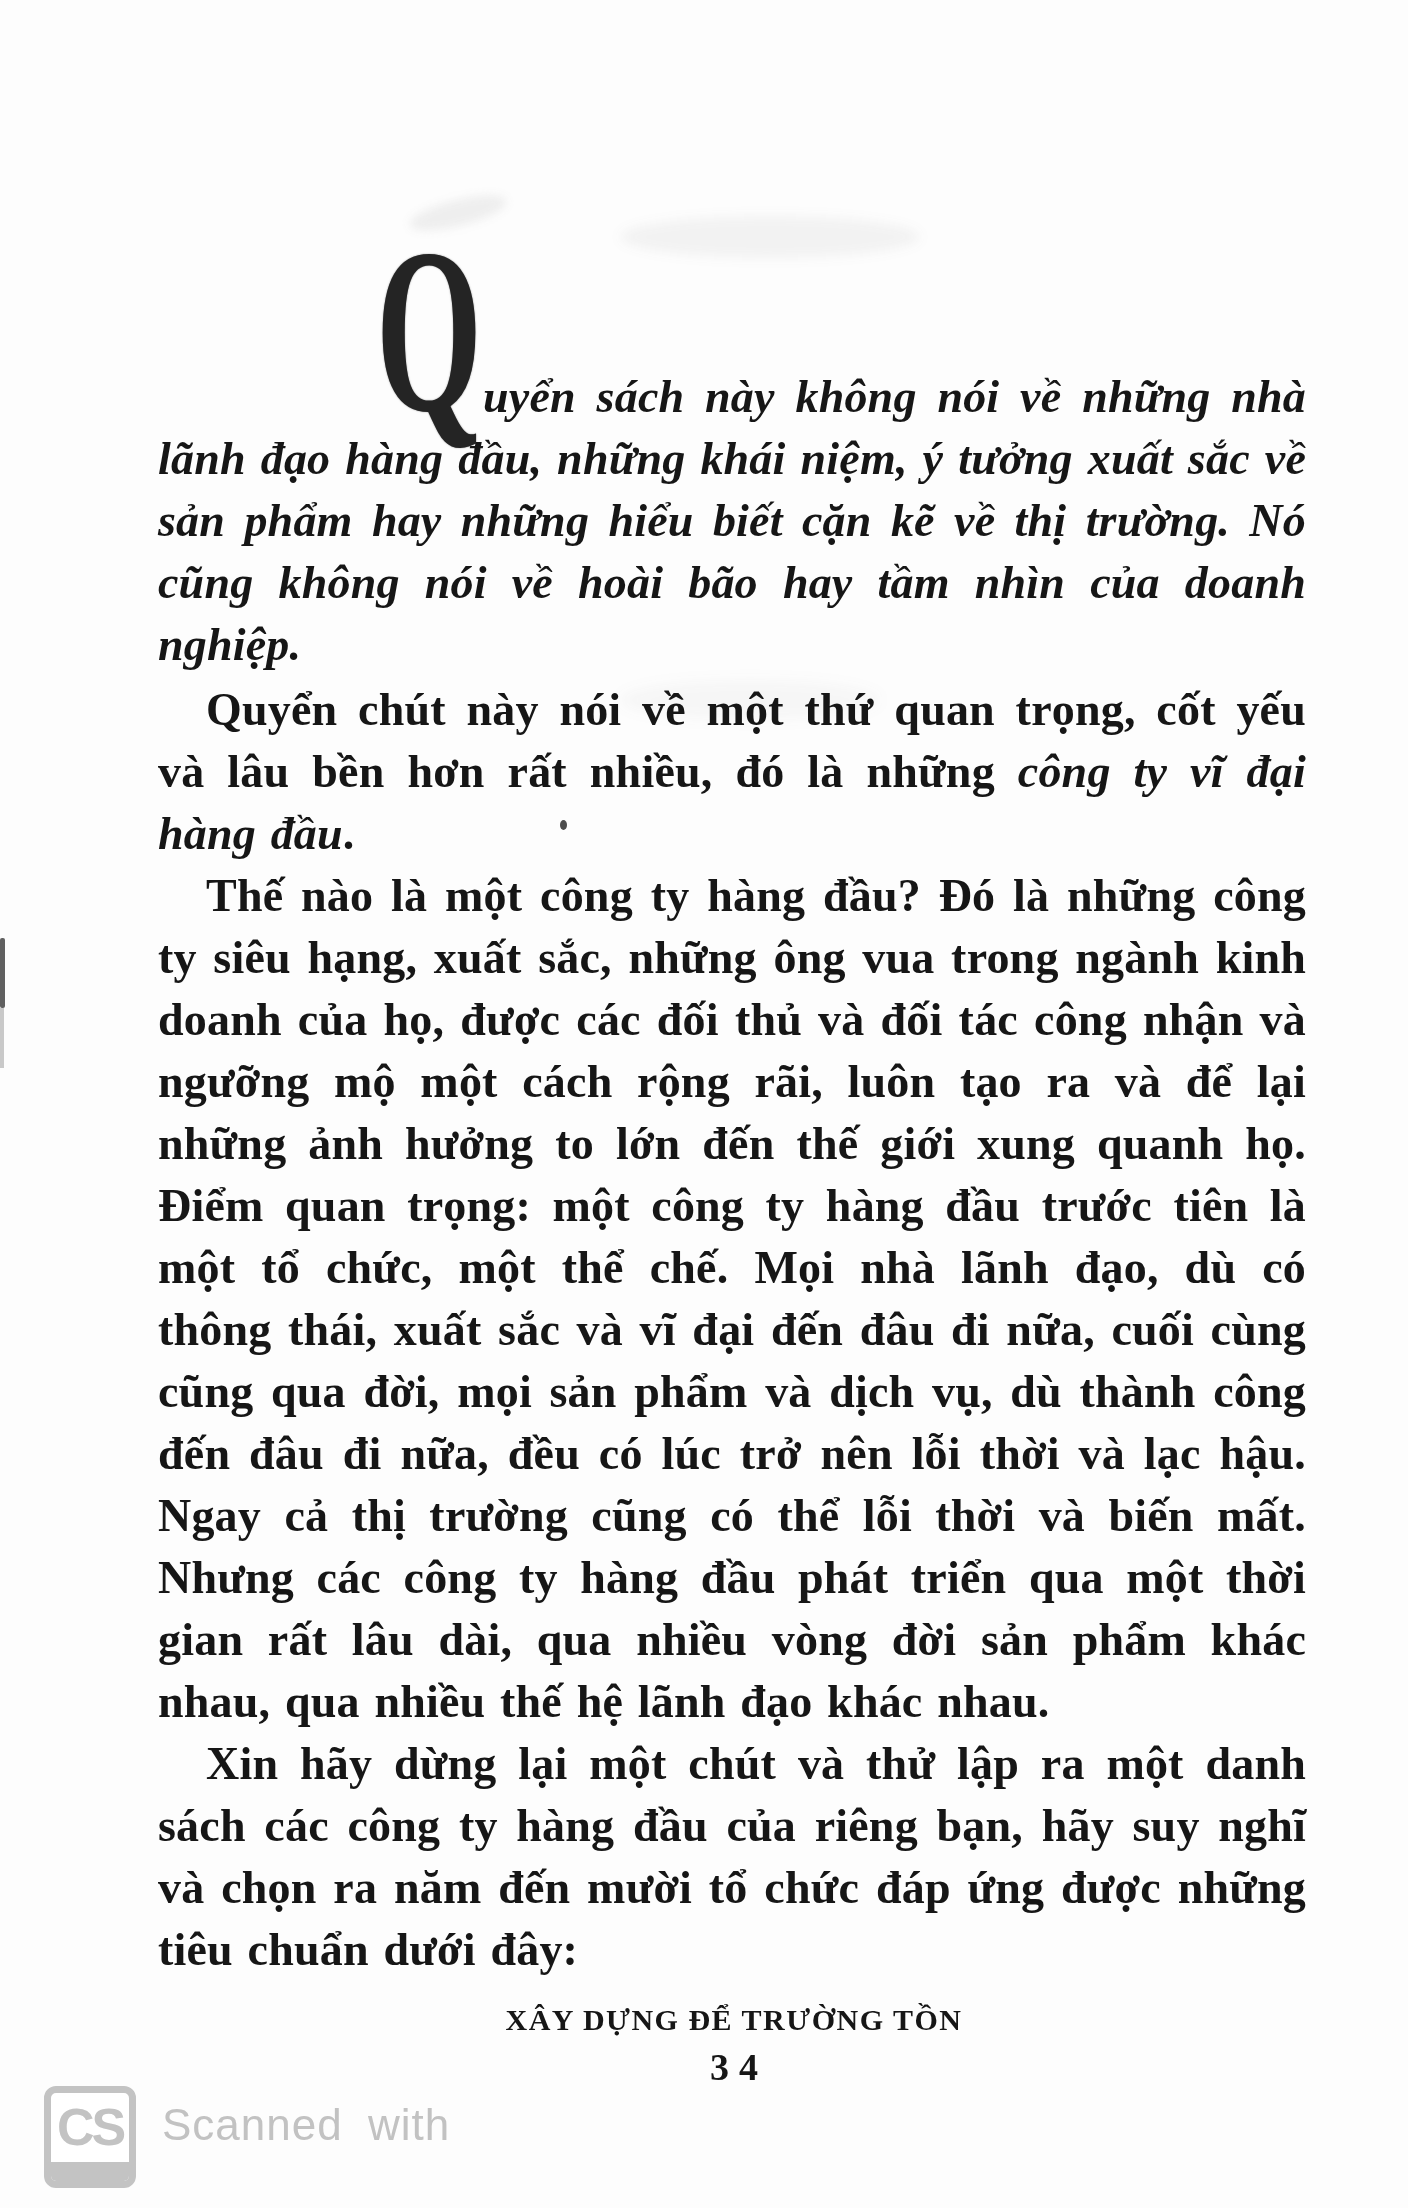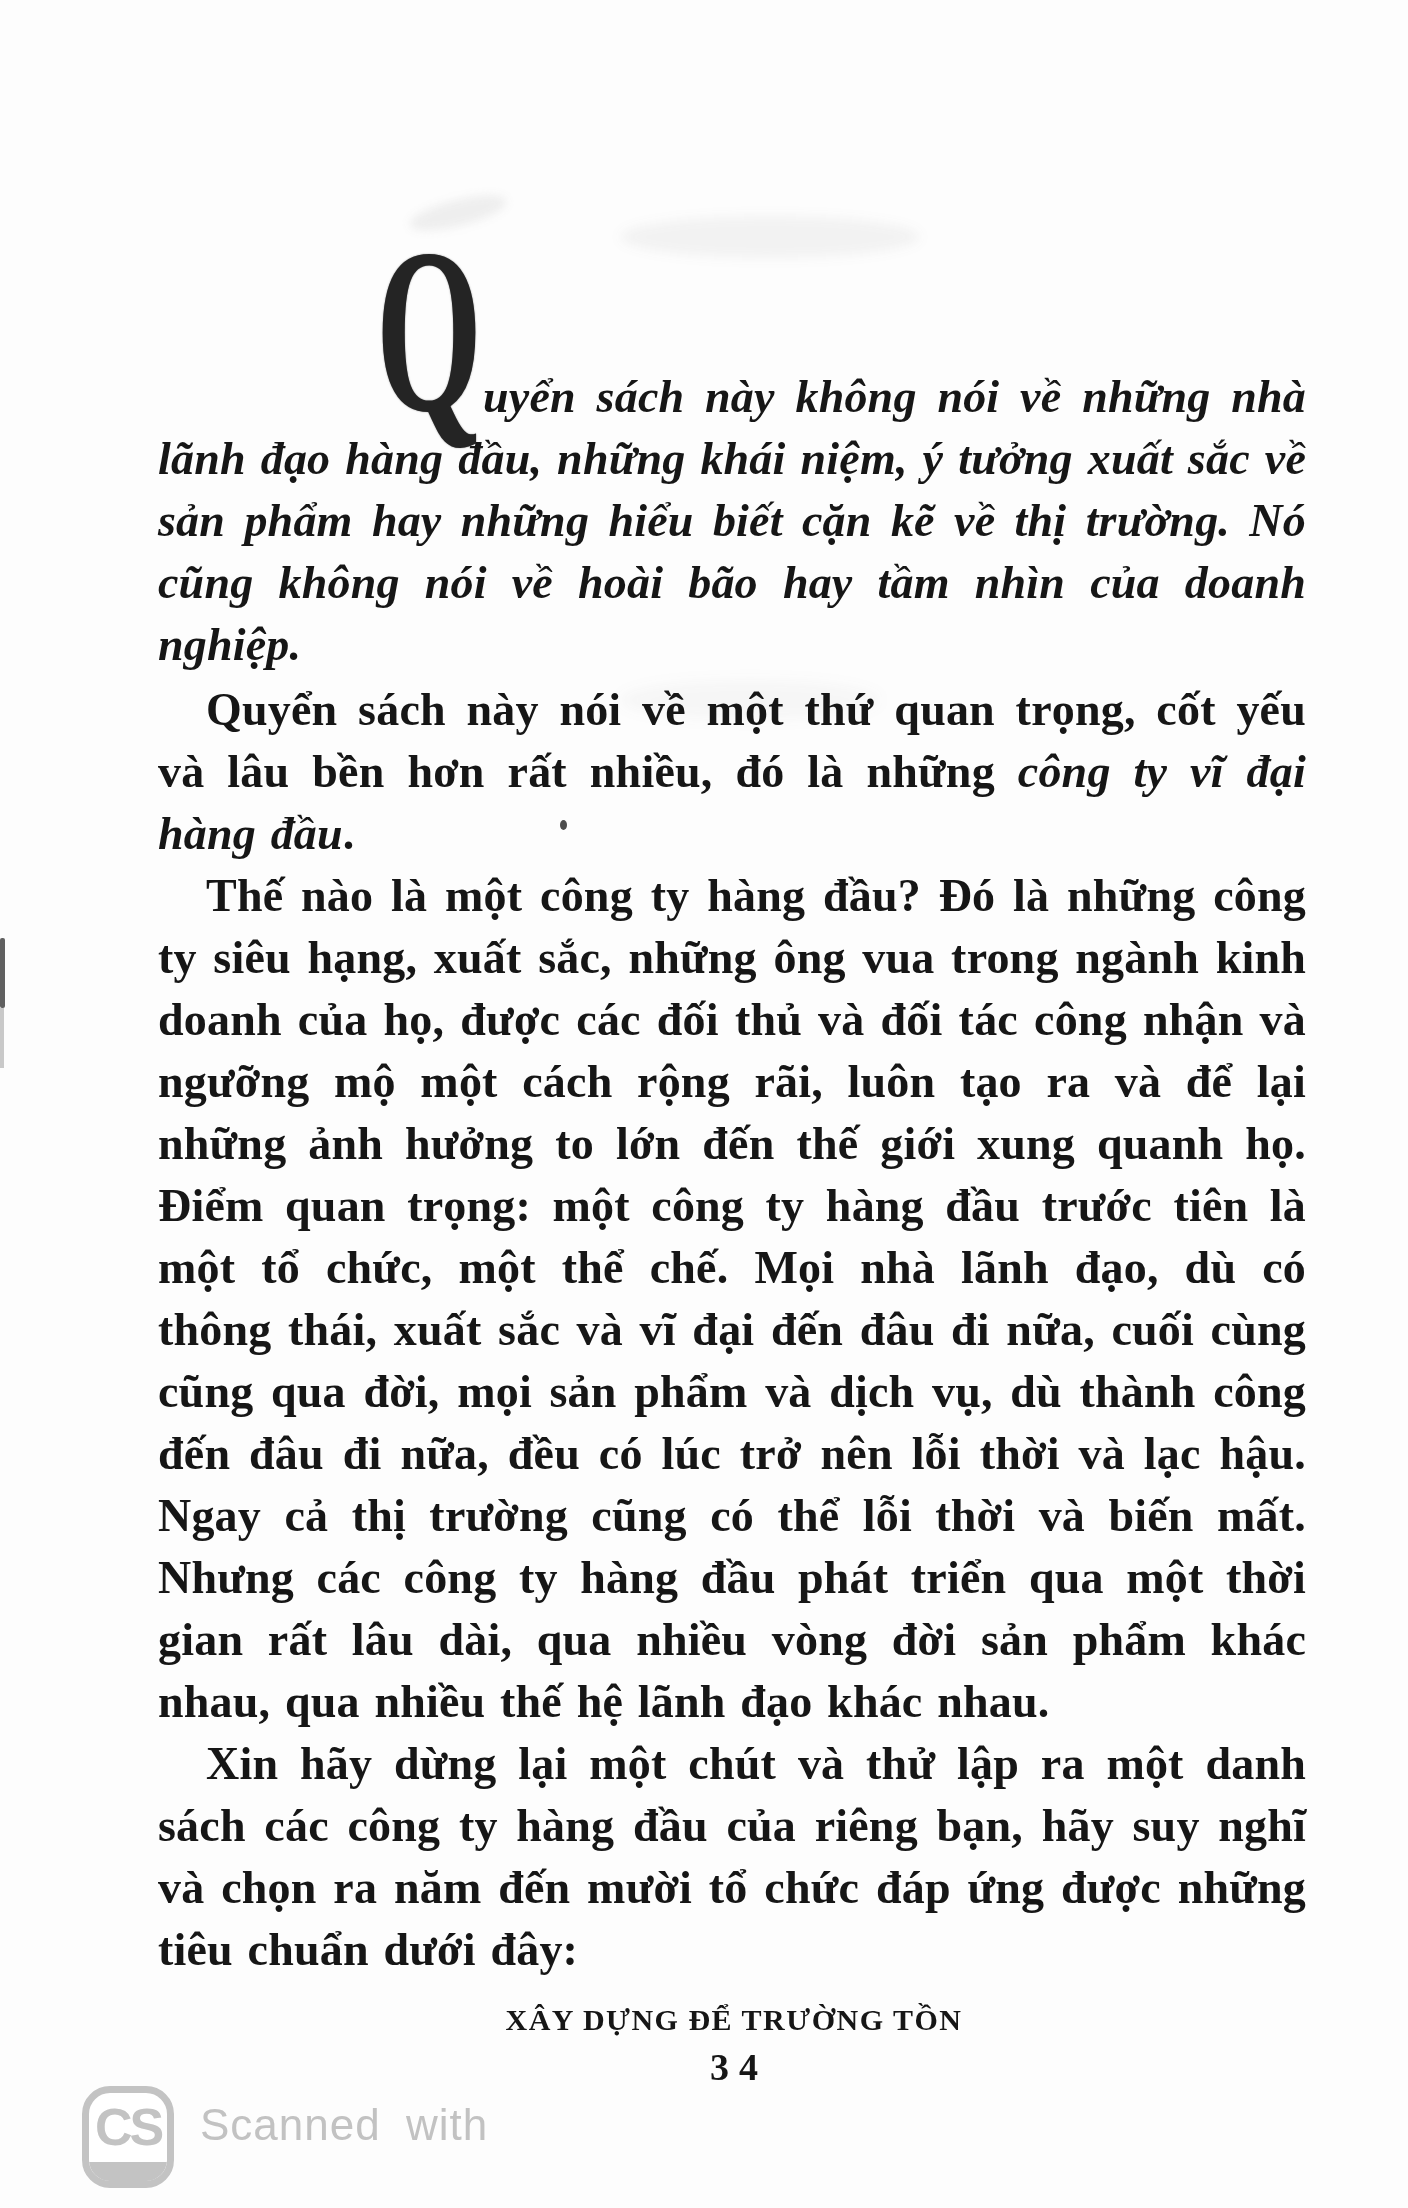--- a/index.html
+++ b/index.html
@@ -63,25 +63,24 @@
     position:absolute;
     left:44px; top:2086px;
     display:flex;
     align-items:flex-start;
     gap:26px;
   }
   .cs-logo{
     position:relative;
     width:78px;height:88px;
     border:7px solid #c3c3c3;
-    border-radius:28px;
+    border-radius:12px;
     background:#fff;
     overflow:hidden;
     flex:0 0 auto;
-    margin-left:38px;
   }
   .cs-band{
     position:absolute;
     left:0;right:0;bottom:0;height:19px;
     background:#c3c3c3;
   }
   .cs-text{
     position:absolute;
     left:0;right:0;top:4px;
     text-align:center;
@@ -156,21 +155,21 @@
 
   <div class="ghost1"></div>
   <div class="ghost2"></div>
   <div class="ghost3"></div>
   <div class="edge-line"></div>
   <div class="speck"></div>
 
   <div class="textblock">
     <span class="dropcap">Q</span>
     <p class="p p1"><span>uyển sách này không nói về những nhà lãnh đạo hàng đầu, những khái niệm, ý tưởng xuất sắc về sản phẩm hay những hiểu biết cặn kẽ về thị trường. Nó cũng không nói về hoài bão hay tầm nhìn của doanh nghiệp.</span></p>
-    <p class="p p2"><span>Quyển sách này nói về một thứ quan trọng, cốt yếu và lâu bền hơn rất nhiều, đó là những </span><span class="ital">công ty vĩ đại hàng đầu</span><span>.</span></p>
+    <p class="p p2"><span>Quyển chút này nói về một thứ quan trọng, cốt yếu và lâu bền hơn rất nhiều, đó là những </span><span class="ital">công ty vĩ đại hàng đầu</span><span>.</span></p>
     <p class="p pind">Thế nào là một công ty hàng đầu? Đó là những công ty siêu hạng, xuất sắc, những ông vua trong ngành kinh doanh của họ, được các đối thủ và đối tác công nhận và ngưỡng mộ một cách rộng rãi, luôn tạo ra và để lại những ảnh hưởng to lớn đến thế giới xung quanh họ. Điểm quan trọng: một công ty hàng đầu trước tiên là một tổ chức, một thể chế. Mọi nhà lãnh đạo, dù có thông thái, xuất sắc và vĩ đại đến đâu đi nữa, cuối cùng cũng qua đời, mọi sản phẩm và dịch vụ, dù thành công đến đâu đi nữa, đều có lúc trở nên lỗi thời và lạc hậu. Ngay cả thị trường cũng có thể lỗi thời và biến mất. Nhưng các công ty hàng đầu phát triển qua một thời gian rất lâu dài, qua nhiều vòng đời sản phẩm khác nhau, qua nhiều thế hệ lãnh đạo khác nhau.</p>
     <p class="p pind">Xin hãy dừng lại một chút và thử lập ra một danh sách các công ty hàng đầu của riêng bạn, hãy suy nghĩ và chọn ra năm đến mười tổ chức đáp ứng được những tiêu chuẩn dưới đây:</p>
   </div>
 
   <div class="footer">
     <div class="running-title">XÂY DỰNG ĐỂ TRƯỜNG TỒN</div>
     <div class="page-number">34</div>
   </div>
 
   <div class="watermark">

